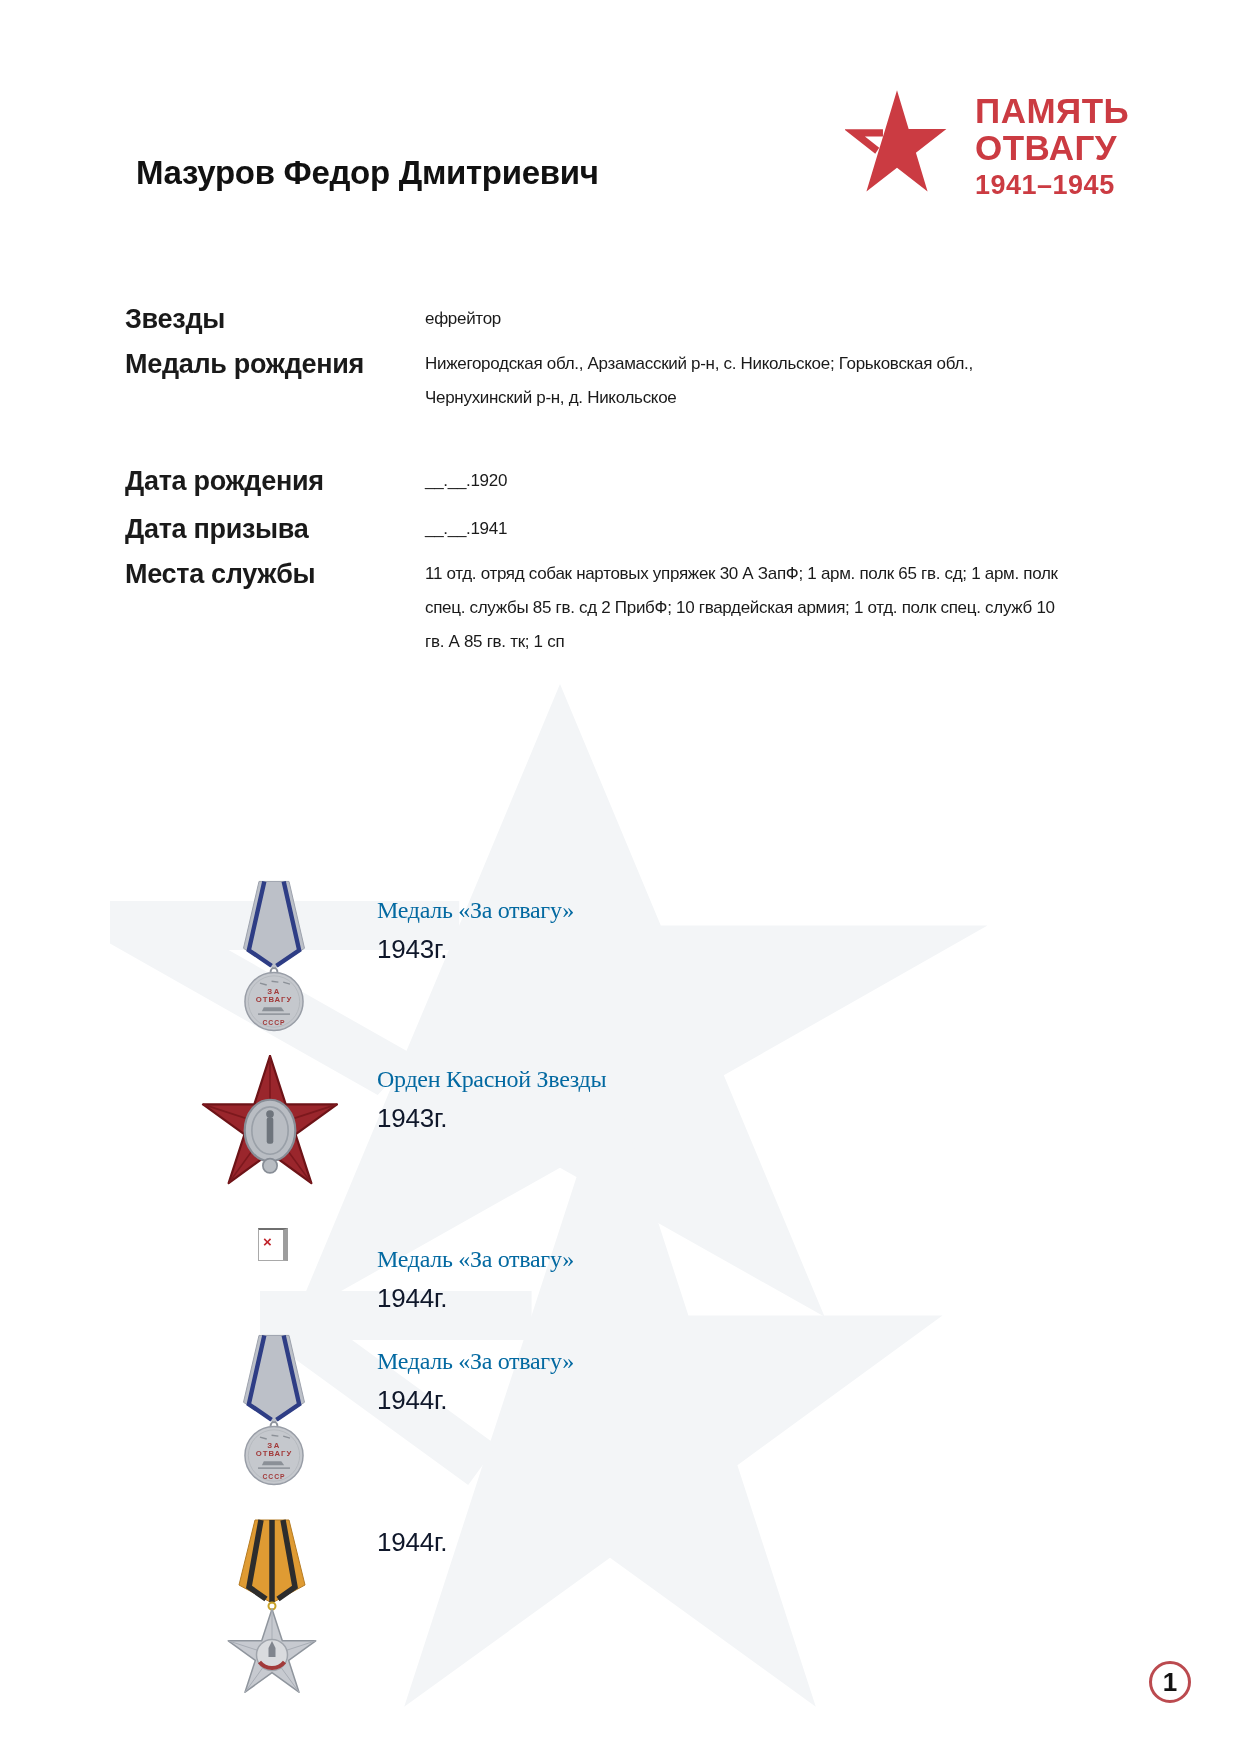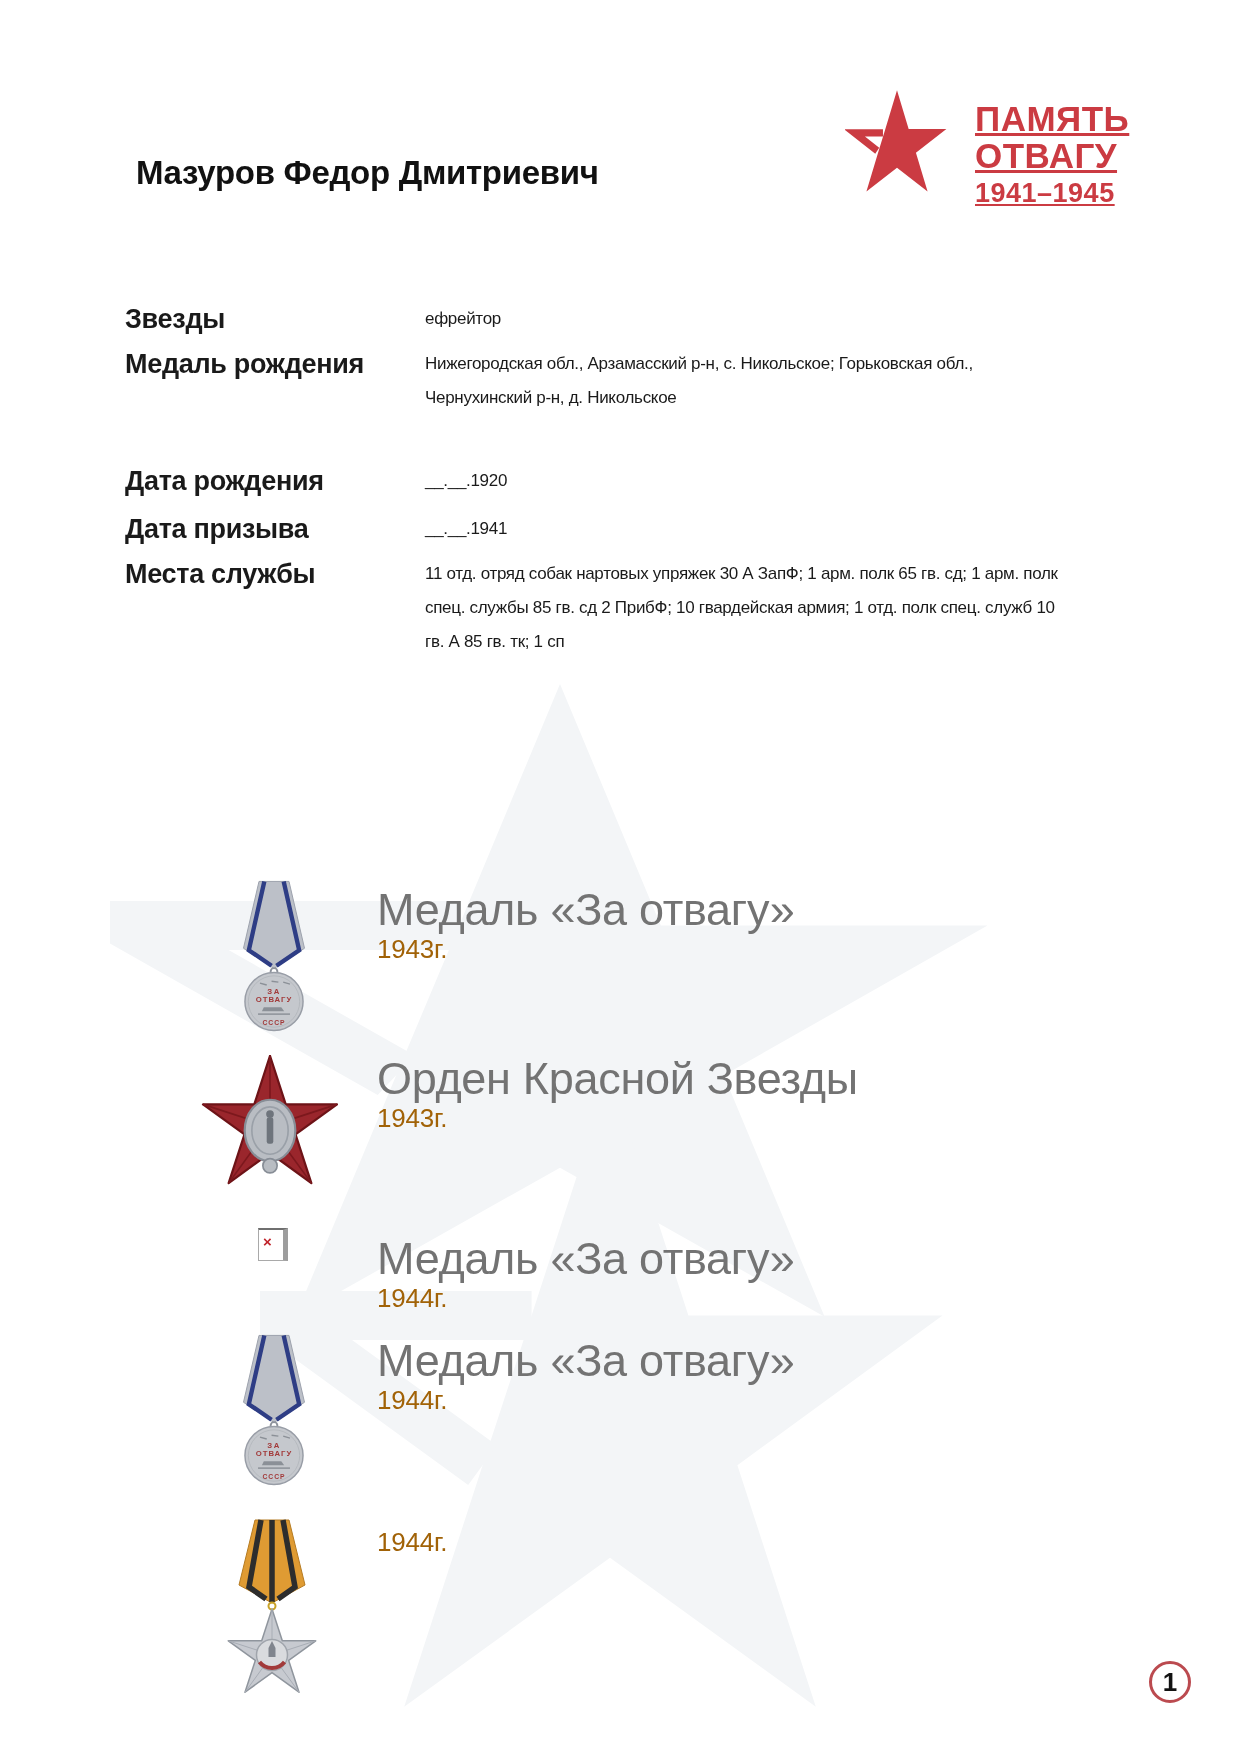--- a/index.html
+++ b/index.html
@@ -5,33 +5,33 @@
   html,body{margin:0;padding:0;background:#ffffff;}
   .page{
     position:relative;width:1241px;height:1754px;background:#ffffff;overflow:hidden;
     font-family:"Liberation Sans","DejaVu Sans",sans-serif;color:#1a1a1a;
   }
   .wm{position:absolute;pointer-events:none;}
   .doc-title{position:absolute;left:120px;top:138px;font-size:33px;font-weight:bold;letter-spacing:-0.3px;color:#111;margin:16px;}
   
   .logo{position:absolute;left:845px;top:88px;display:flex;}
   .logo-star{width:104px;height:112px;}
-  .logo-text{margin-left:26px;margin-top:12px;color:#cb3b42;text-decoration:underline;}
+  .logo-text{margin-left:26px;margin-top:4px;color:#cb3b42;}
   .logo-line{font-size:35px;font-weight:bold;line-height:37px;letter-spacing:0.5px;}
   .logo-years{font-size:27px;font-weight:bold;letter-spacing:0.5px;margin-top:4px;}
   
   .frow{position:absolute;left:125px;width:960px;}
   .flabel{position:absolute;left:0;top:0;width:290px;font-size:27px;font-weight:bold;letter-spacing:-0.3px;line-height:34px;}
   .fvalue{position:absolute;left:300px;top:0;width:650px;font-size:17px;letter-spacing:-0.3px;line-height:34px;}
   .section-title{position:absolute;left:132px;top:723px;font-size:33px;font-weight:bold;letter-spacing:-0.3px;color:#111;margin:0;}
   
   .award-icon{position:absolute;}
   .award-text{position:absolute;left:377px;}
-  .award-title{font-size:45px;letter-spacing:-0.3px;line-height:38px;color:#737373;}
-  .award-year{font-size:26px;letter-spacing:-0.2px;margin-top:5px;color:#a16207;}
+  .award-title{font-size:24px;letter-spacing:-0.3px;line-height:38px;color:#0369a1;font-family:Liberation Serif, serif;}
+  .award-year{font-size:26px;letter-spacing:-0.2px;margin-top:5px;color:#0f172a;}
   
   .broken{
     position:absolute;width:24px;height:30px;background:#ffffff;
     border-top:2px solid #6f6f6f;border-left:1px solid #a9a9a9;
     border-bottom:1px solid #a9a9a9;border-right:5px solid #9d9d9d;
   }
   .broken span{position:absolute;left:4px;top:4px;font-size:15px;font-weight:bold;color:#c0242b;line-height:15px;}
   
   .pagenum{
     position:absolute;left:1149px;top:1661px;width:42px;height:42px;border-radius:50%;

